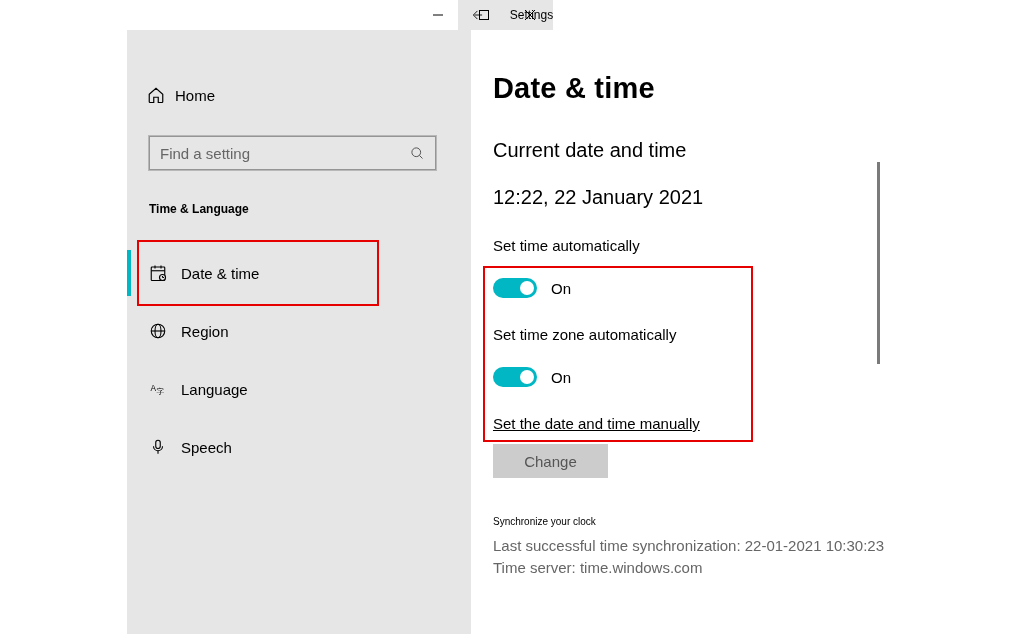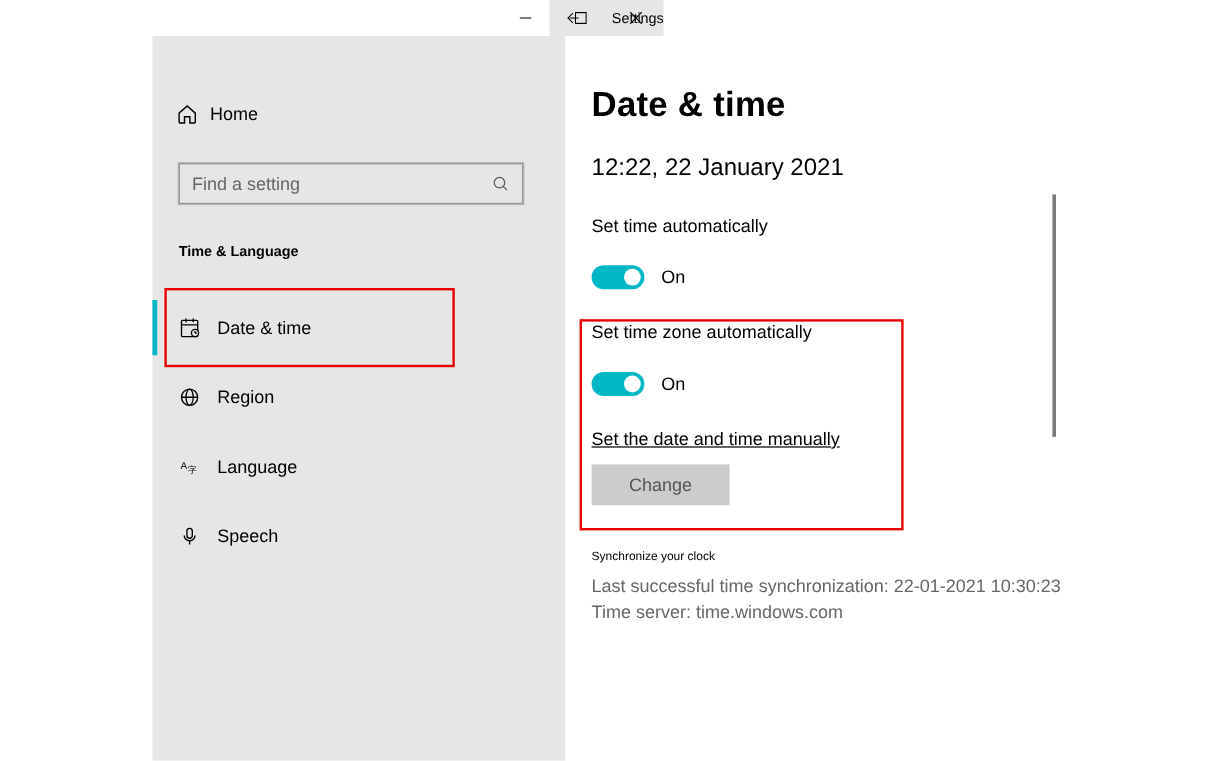--- a/index.html
+++ b/index.html
@@ -354,20 +354,21 @@
           <span class="label">Speech</span>
         </div>
       </div>
     </div>
 
     <div class="main">
       <div class="scroll-indicator"></div>
 
       <h1 class="page-title">Date &amp; time</h1>
 
+      <h2 class="subheading">Current date and time</h2>
       <div class="current-dt">12:22, 22 January 2021</div>
 
       <div class="highlight-box-toggles"></div>
 
       <div class="toggle-block">
         <div class="toggle-label">Set time automatically</div>
         <div class="toggle-row">
           <div class="toggle"></div>
           <div class="toggle-state">On</div>
         </div>

